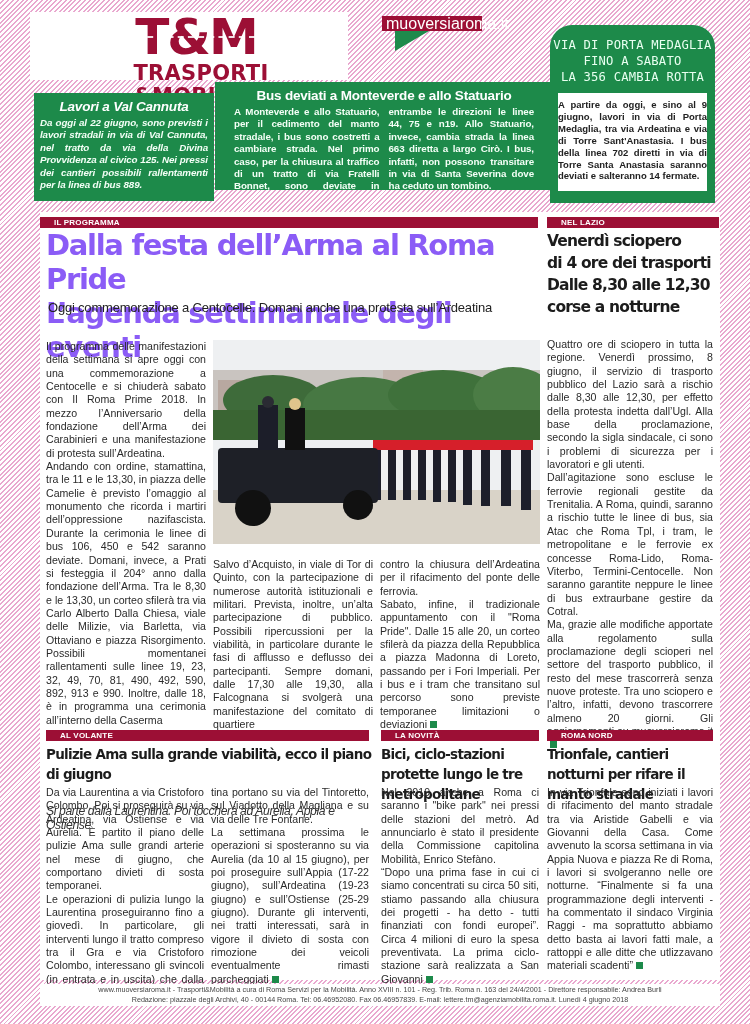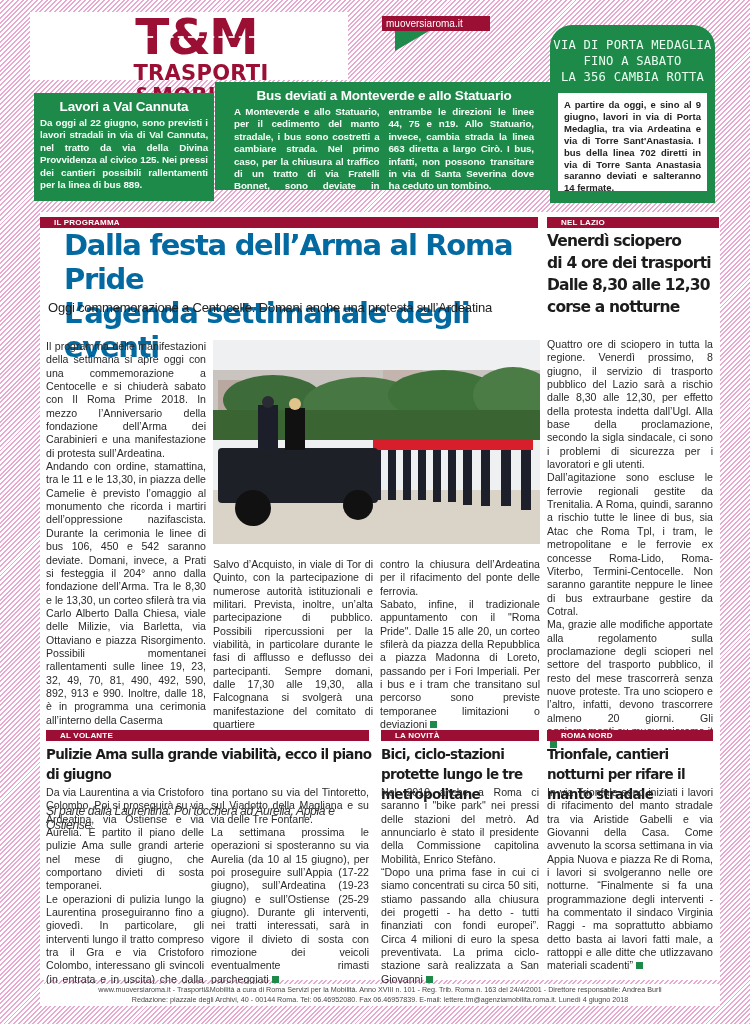--- a/index.html
+++ b/index.html
@@ -12,41 +12,41 @@
     color: #222;
   }
   .abs { position: absolute; }
 
   
   .masthead { left: 30px; top: 12px; width: 318px; height: 68px; background: #fff; display: flex; align-items: center; padding-left: 14px; flex-direction: column; }
   .logo-big { font-family: "DejaVu Sans", sans-serif; font-weight: 900; font-size: 50px; color: #9c0f35; letter-spacing: -2px; line-height: 1; position: relative; }
   .logo-big::after { content: ""; position: absolute; left: 2px; right: 2px; top: 24px; border-top: 2px dashed rgba(255,255,255,0.85); }
   .logo-words { margin-left: 10px; color: #9c0f35; font-weight: bold; font-family: "DejaVu Sans", sans-serif; font-size: 21px; line-height: 23px; letter-spacing: 0.3px; }
 
-  .site-tag { left: 382px; top: 16px; width: 108px; height: 15px; background: #9c0f35; color: #fff; font-size: 10px; padding-left: 4px; line-height: 15px; }
+  .site-tag { left: 382px; top: 16px; width: 100px; height: 15px; background: #9c0f35; color: #fff; font-size: 16px; padding-left: 4px; line-height: 15px; }
   .site-flag { left: 395px; top: 31px; width: 0; height: 0; border-left: 34px solid #1e8a4c; border-bottom: 20px solid transparent; }
 
   
   .green { background: #1d8a4a; color: #fff; }
-  .box1 { left: 34px; top: 93px; width: 180px; height: 108px; padding: 6px 6px; }
+  .box1 { left: 34px; top: 93px; width: 180px; height: 108px; padding: 6px 6px; font-style: italic; }
   .box2 { left: 215px; top: 82px; width: 338px; height: 108px; padding: 6px 19px; }
   .box-title { font-weight: bold; font-size: 13.5px; text-align: center; margin-bottom: 3px; letter-spacing: -0.2px; }
   .box-body { font-family: "Liberation Sans", sans-serif; font-weight: bold; font-size: 9.8px; line-height: 12.4px; text-align: justify; color: #f3fff6; letter-spacing: -0.1px; }
   .cols2 { column-count: 2; column-gap: 9px; }
 
   
   .sign { left: 550px; top: 25px; width: 165px; height: 178px; background: #1d8a4a; border-radius: 22px 22px 0 0; padding-top: 12px; }
   .sign-title { color: #e8fff0; font-family: "DejaVu Sans Mono", monospace; font-size: 12.2px; line-height: 16px; text-align: center; letter-spacing: 0.2px; }
-  .sign-body { background: #fff; margin: 8px 8px 11px 8px; padding: 6px 6px; font-weight: bold; font-size: 9.5px; line-height: 11.9px; color: #222; text-align: justify; height: 98px; }
+  .sign-body { background: #fff; margin: 8px 8px 11px 8px; padding: 6px 0; font-weight: bold; font-size: 9.5px; line-height: 11.9px; color: #222; text-align: justify; height: 98px; }
 
   
   .panel { left: 40px; top: 212px; width: 680px; height: 768px; background: #fff; }
   .section-bar { position: absolute; background: #9c0f35; color: #fff; font-weight: bold; font-size: 8px; line-height: 11px; height: 11px; padding-left: 14px; letter-spacing: 0.2px; }
 
-  .headline { position: absolute; left: 24px; top: 16px; width: 492px; font-family: "DejaVu Sans", sans-serif; font-weight: bold; font-size: 29px; line-height: 34px; color: #0369a1; letter-spacing: -1.3px; }
+  .headline { position: absolute; left: 6px; top: 16px; width: 492px; font-family: "DejaVu Sans", sans-serif; font-weight: bold; font-size: 29px; line-height: 34px; color: #8b5cf6; letter-spacing: -1.3px; }
   .subhead { position: absolute; left: 8px; top: 88px; font-size: 13px; color: #222; letter-spacing: -0.2px; }
 
   .text { font-size: 10.6px; line-height: 13.35px; text-align: justify; color: #2a2a2a; }
   .col { position: absolute; }
   .photo { position: absolute; left: 173px; top: 128px; width: 327px; height: 204px; overflow: hidden; }
 
   .side-head { position: absolute; left: 507px; top: 18px; width: 172px; font-family: "DejaVu Sans", sans-serif; font-weight: bold; font-size: 15.5px; line-height: 22px; color: #1c1c1c; letter-spacing: -0.8px; }
   .endmark { display: inline-block; width: 7px; height: 7px; background: #1d8a4a; margin-left: 3px; }
 
   .h3 { position: absolute; font-family: "DejaVu Sans", sans-serif; font-weight: bold; font-size: 13.5px; line-height: 20px; color: #1c1c1c; letter-spacing: -0.7px; }

